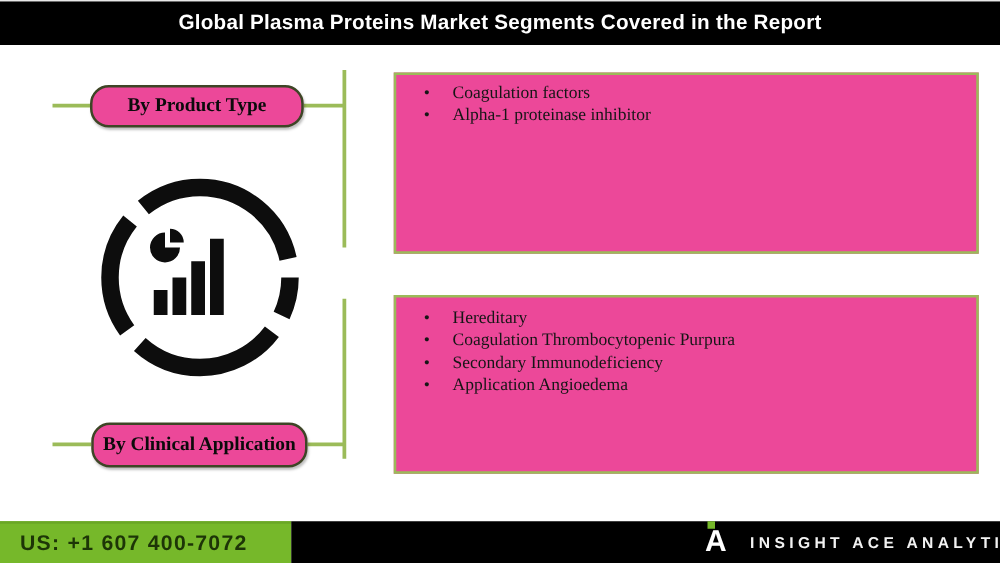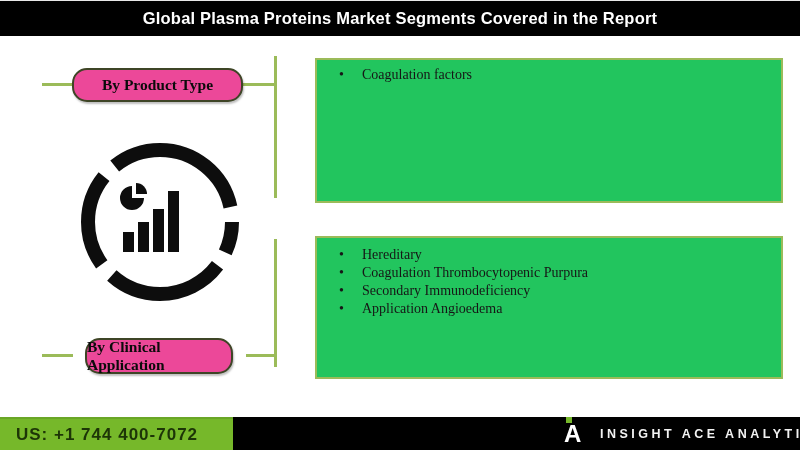--- a/index.html
+++ b/index.html
@@ -26,26 +26,26 @@
   .label-pill {
     position: absolute; background: #ec4899; border: 2px solid #3E4526;
     border-radius: 15px; display: flex; align-items: center; justify-content: center;
     box-shadow: 1px 2px 2px rgba(0,0,0,0.25);
   }
   .label-pill span {
     font-family: "Liberation Serif", serif; font-weight: bold;
     font-size: 15.5px; color: #0b0b0b;
   }
   .pill-product { left: 72px; top: 67px; width: 171px; height: 34px; }
-  .pill-clinical { left: 85px; top: 337px; width: 148px; height: 36px; }
+  .pill-clinical { left: 73px; top: 337px; width: 173px; height: 36px; text-align: right; }
 
   
   .items-box {
     position: absolute; left: 315px; width: 468px;
-    background: #22c55e; border: 2px solid #9BBB59;
+    background: #ec4899; border: 2px solid #9BBB59;
   }
   .box-product { top: 57px; height: 145px; }
   .box-clinical { top: 235px; height: 143px; }
   .items-box ul { list-style: none; margin: 0; }
   .box-product ul { padding: 6px 10px 0 12px; }
   .box-clinical ul { padding: 8px 10px 0 12px; }
   .items-box li {
     position: relative; padding-left: 33px; line-height: 18px;
     font-family: "Liberation Serif", serif; font-size: 14px; color: #161616;
   }
@@ -105,20 +105,21 @@
   <div class="label-pill pill-product">
     <span>By Product Type</span>
   </div>
   <div class="label-pill pill-clinical">
     <span>By Clinical Application</span>
   </div>
 
   <div class="items-box box-product">
     <ul>
         <li>Coagulation factors</li>
+        <li>Alpha-1 proteinase inhibitor</li>
       </ul>
   </div>
   <div class="items-box box-clinical">
     <ul>
         <li>Hereditary</li>
         <li>Coagulation Thrombocytopenic Purpura</li>
         <li>Secondary Immunodeficiency</li>
         <li>Application Angioedema</li>
       </ul>
   </div>
@@ -130,21 +131,21 @@
     <rect x="43" y="90" width="11" height="20" fill="#0D0D0D"></rect>
     <rect x="58" y="80" width="11" height="30" fill="#0D0D0D"></rect>
     <rect x="73" y="67" width="11" height="43" fill="#0D0D0D"></rect>
     <rect x="88" y="49" width="11" height="61" fill="#0D0D0D"></rect>
 
     <path d="M52 56 L52 44 A12 12 0 1 0 64 56 Z" fill="#0D0D0D"></path>
     <path d="M56 52 L56 41 A11 11 0 0 1 67 52 Z" fill="#0D0D0D"></path>
   </svg>
 
   <div class="footer-green">
-    <div class="phone">US: +1 744 400-7072</div>
+    <div class="phone">US: +1 607 400-7072</div>
   </div>
   <div class="footer-black">
     <div class="brand-logo">
       <span class="dot"></span>
       <span class="a-glyph">A</span>
     </div>
     <div class="brand-name">INSIGHT ACE ANALYTIC</div>
   </div>
 
 </div>

